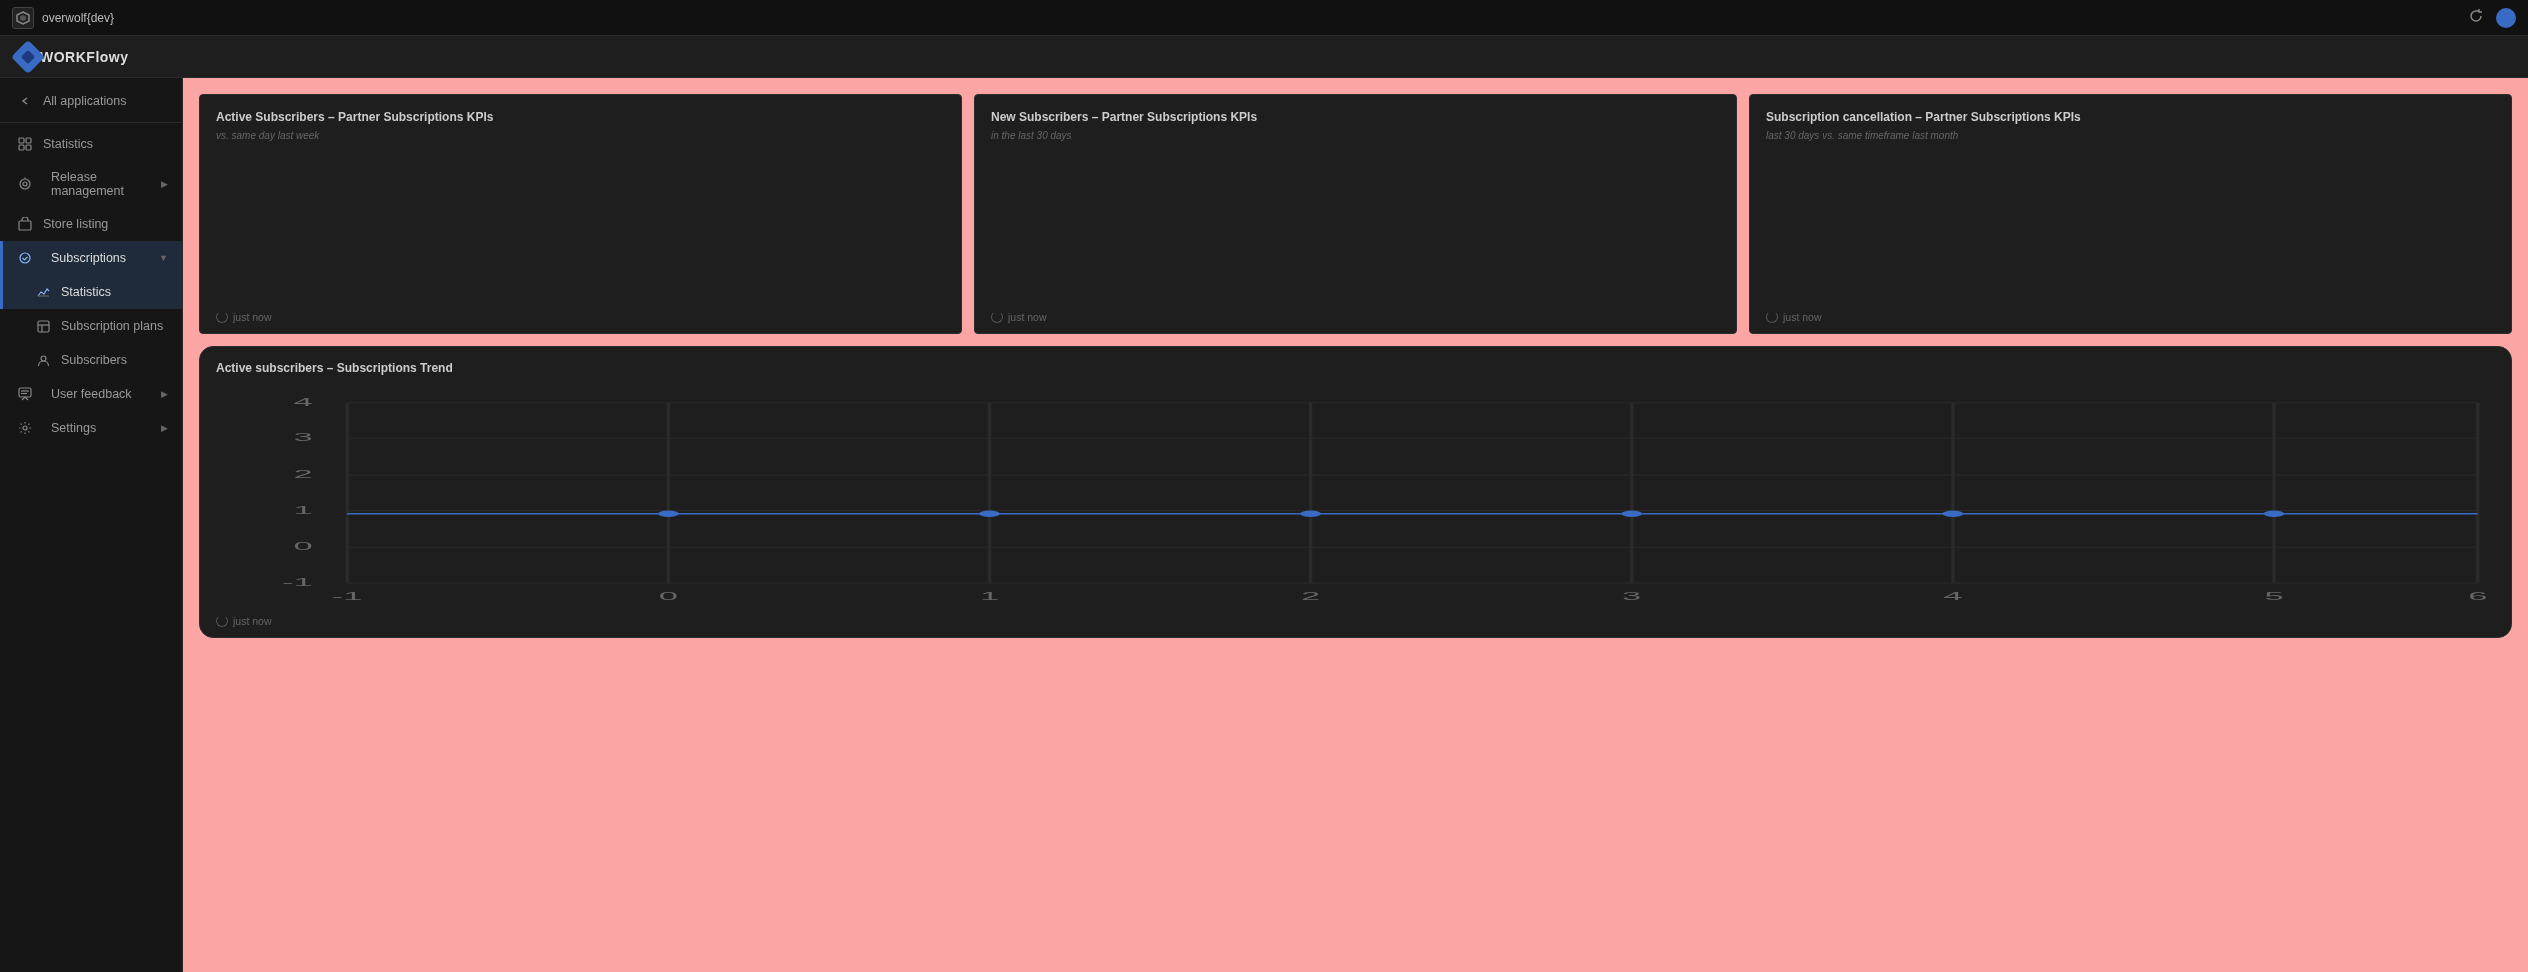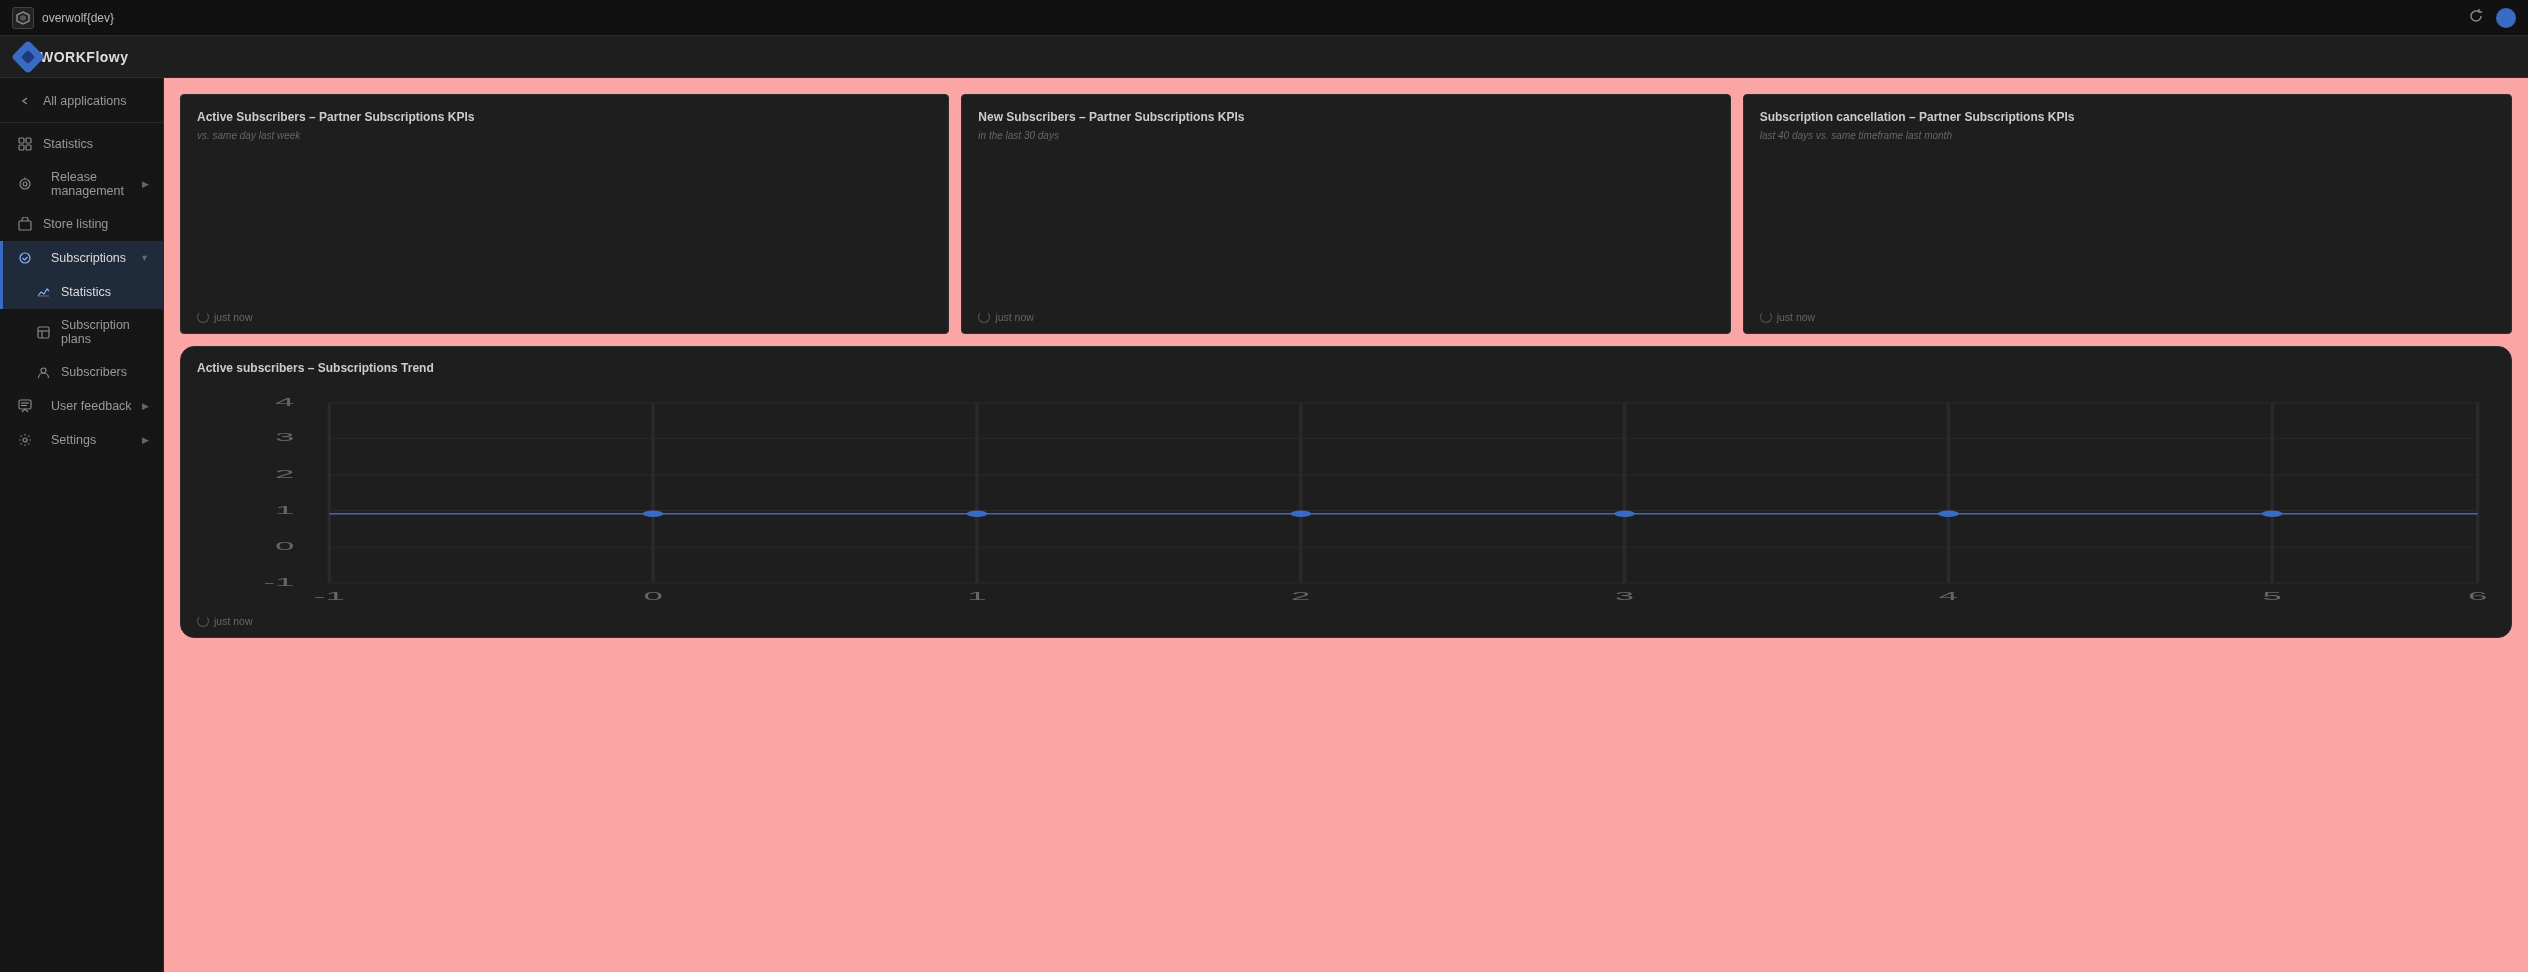--- a/index.html
+++ b/index.html
@@ -57,21 +57,21 @@
 
     
     .main-layout {
       display: flex;
       flex: 1;
       overflow: hidden;
     }
 
     
     .sidebar {
-      width: 164px;
+      width: 183px;
       background: #161616;
       border-right: 1px solid #2a2a2a;
       display: flex;
       flex-direction: column;
       flex-shrink: 0;
       overflow-y: auto;
       padding-top: 6px;
     }
     .sidebar-item {
       display: flex;
@@ -323,21 +323,21 @@
         <div class="kpi-subtitle">in the last 30 days</div>
         <div class="kpi-spacer"></div>
         <div class="kpi-footer">
           <div class="kpi-refresh-icon"></div>
           <span>just now</span>
         </div>
       </div>
 
       <div class="kpi-card">
         <div class="kpi-title">Subscription cancellation – Partner Subscriptions KPIs</div>
-        <div class="kpi-subtitle">last 40 days vs. same timeframe last month</div>
+        <div class="kpi-subtitle">last 30 days vs. same timeframe last month</div>
         <div class="kpi-spacer"></div>
         <div class="kpi-footer">
           <div class="kpi-refresh-icon"></div>
           <span>just now</span>
         </div>
       </div>
 
     </div>
 
     <div class="trend-card">

